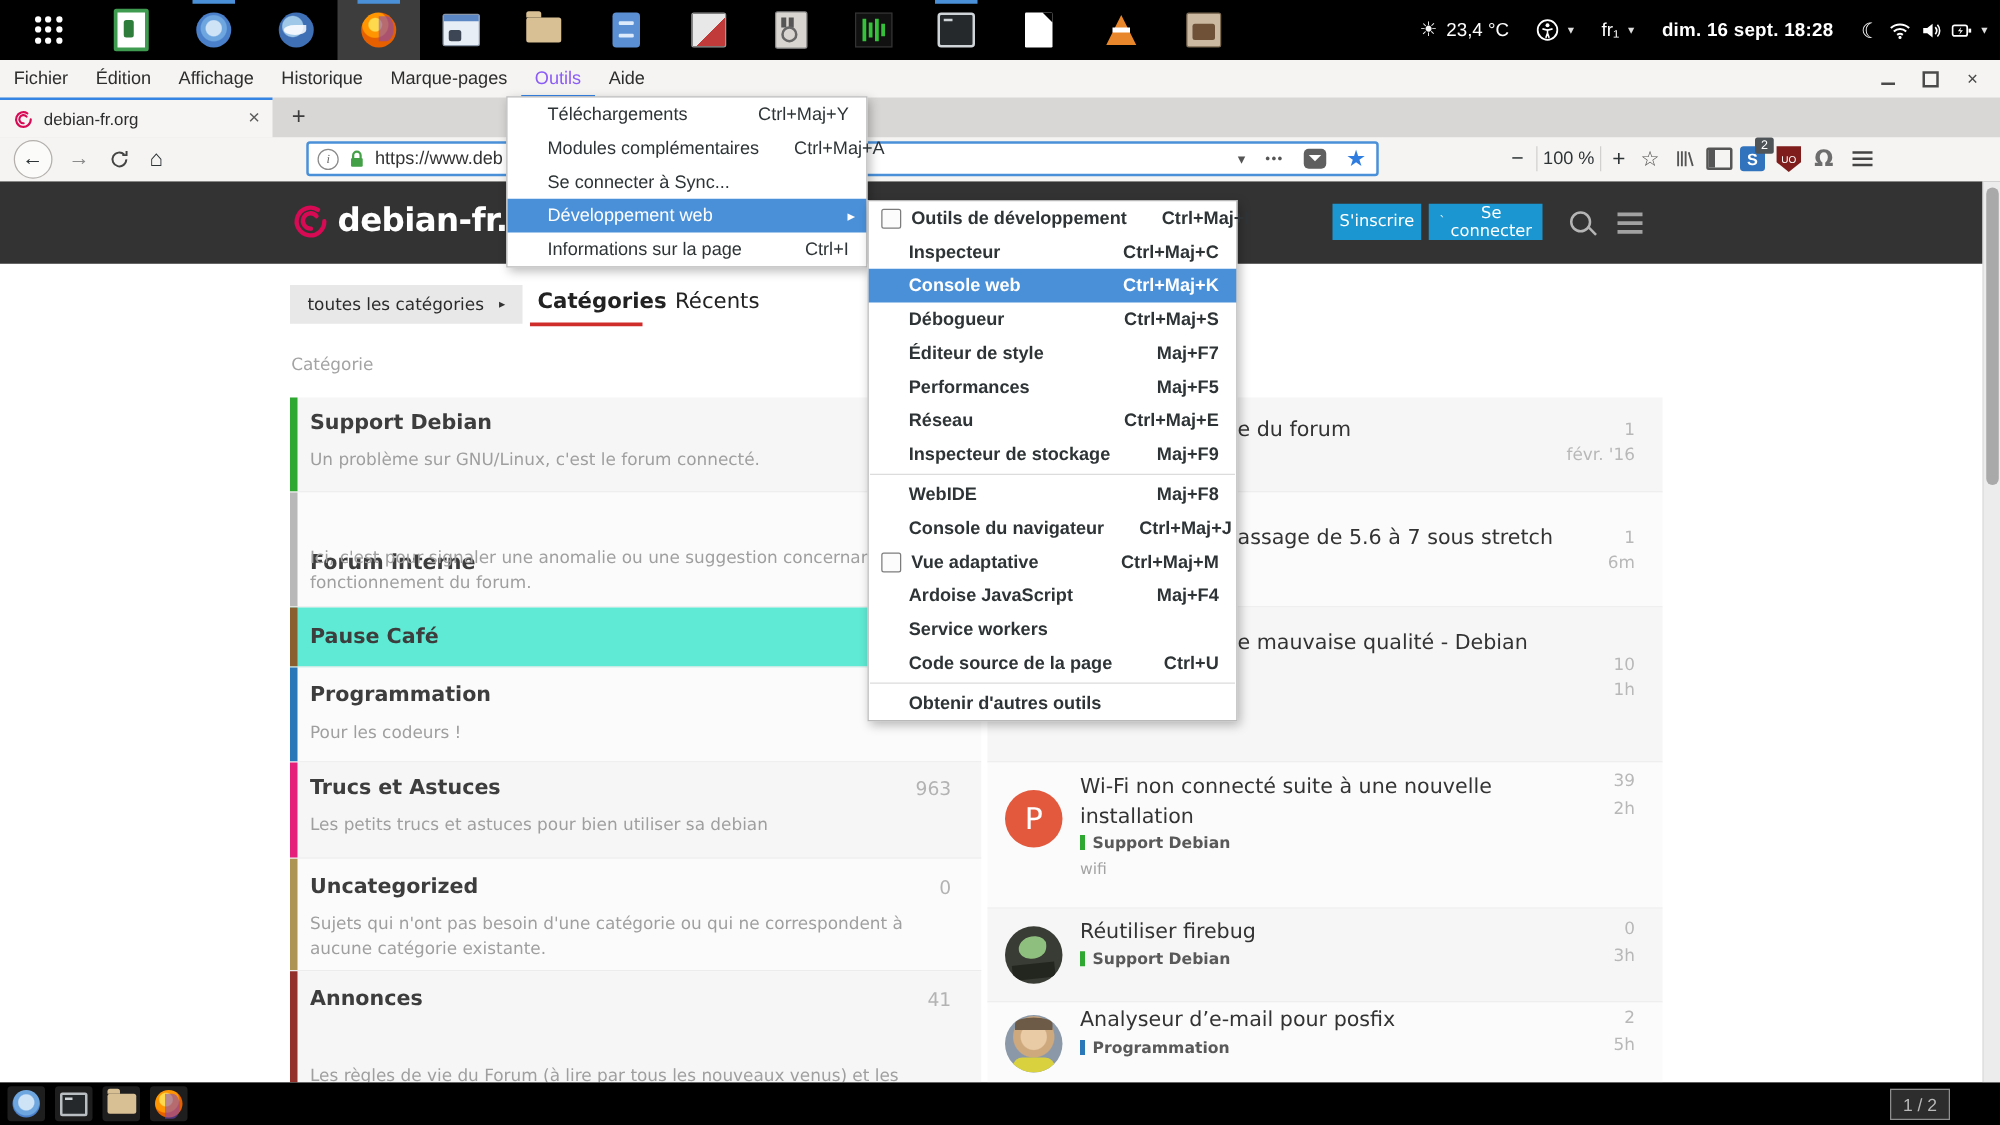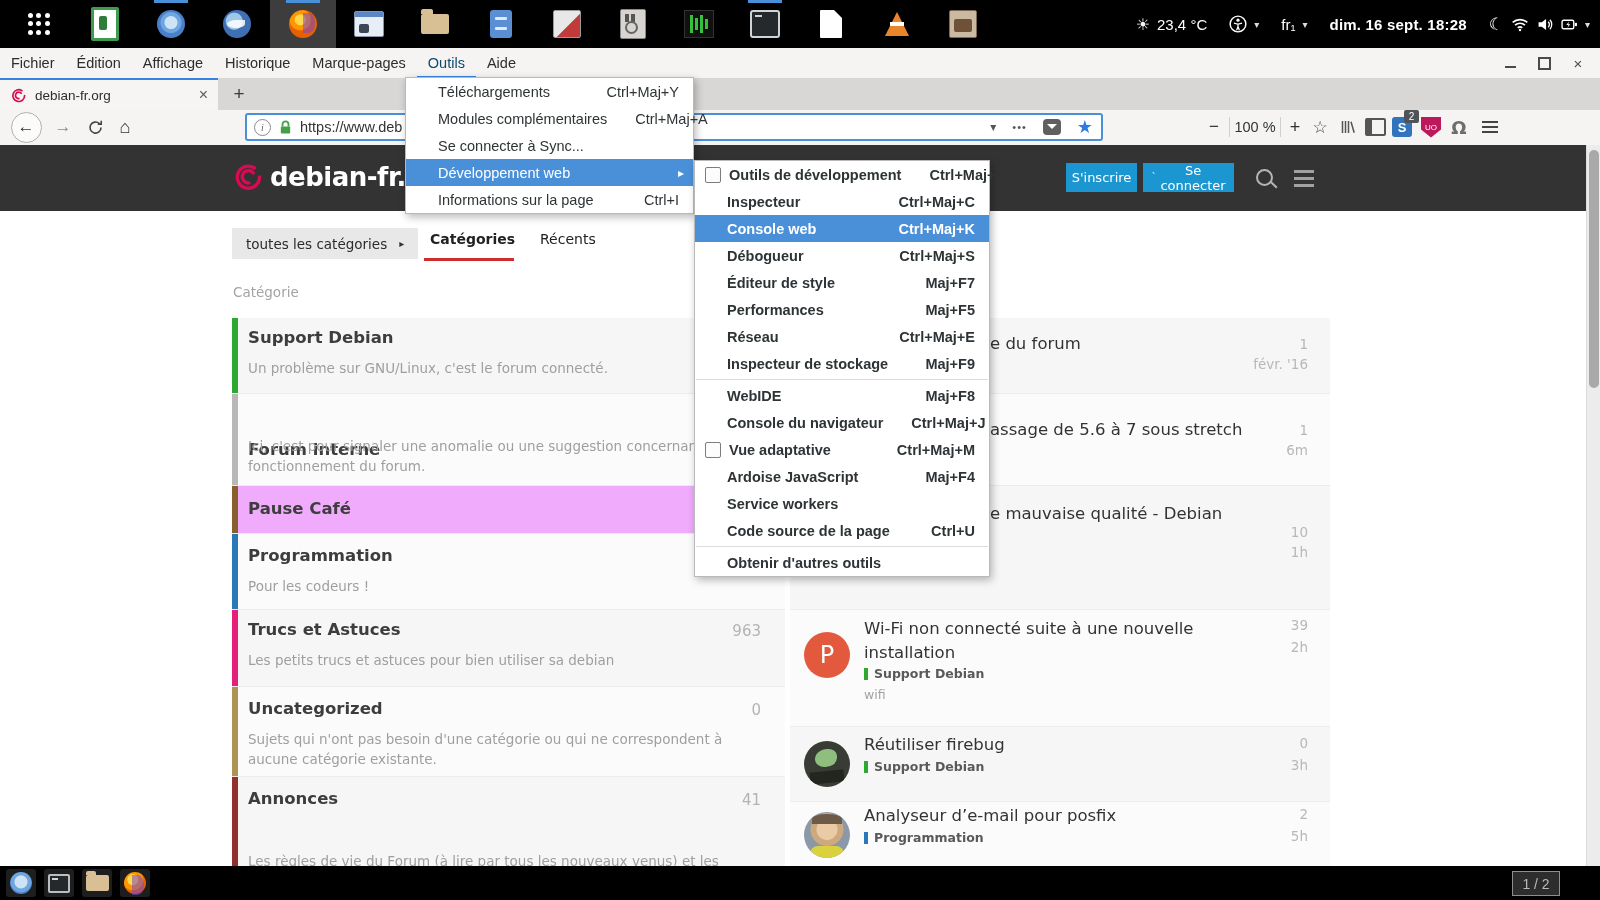--- a/index.html
+++ b/index.html
@@ -48,21 +48,21 @@
   .pstatus{position:absolute;right:10px;top:0;height:48px;display:flex;align-items:center;gap:22px;color:#fff;font-size:15px;}
   .pstatus .grp{display:flex;align-items:center;gap:7px;}
   .sunico{color:#f5f5f5;font-size:16px;}
   .ddv{font-size:10px;color:#ddd;}
   .clock{font-weight:bold;letter-spacing:.2px;}
   .moonico{font-size:17px;}
   
   .window{position:absolute;left:0;top:48px;width:1600px;height:818px;background:#f5f4f2;z-index:1;}
   .menubar{position:absolute;left:0;top:0;width:100%;height:30px;display:flex;align-items:center;color:#2d2d2d;font-size:14.5px;}
   .mbitem{padding:0 11px;height:30px;display:flex;align-items:center;cursor:default;}
-  .mbitem.active{color:#0c4a6e;box-shadow:inset 0 -2px 0 #3584e4;}
+  .mbitem.active{color:#8b5cf6;box-shadow:inset 0 -2px 0 #3584e4;}
   .winctl{position:absolute;right:14px;top:0;height:30px;display:flex;align-items:center;gap:18px;color:#4a4a4a;}
   .wbtn{width:16px;height:16px;display:flex;align-items:center;justify-content:center;font-size:15px;}
   .minbar{width:11px;height:2px;background:#4a4a4a;margin-top:7px;}
   .maxsq{width:9px;height:9px;border:2px solid #4a4a4a;}
   .tabbar{position:absolute;left:0;top:30px;width:100%;height:32px;background:#d9d7d5;}
   .tab{position:absolute;left:0;top:0;width:218px;height:32px;background:#f6f5f4;border-top:2px solid #3584e4;box-sizing:border-box;display:flex;align-items:center;}
   .tabtitle{font-size:13.5px;color:#2d2d2d;margin-left:8px;}
   .tabclose{position:absolute;right:10px;color:#5c5c5c;font-size:16px;}
   .newtab{position:absolute;left:224px;top:0;width:30px;height:32px;display:flex;align-items:center;justify-content:center;font-size:19px;color:#3c3c3c;}
   .navbar{position:absolute;left:0;top:62px;width:100%;height:35px;background:#f5f4f2;border-bottom:1px solid #cccac8;}
@@ -75,37 +75,37 @@
   .pocket{width:18px;height:16px;background:#5f5f5f;border-radius:4px;position:relative;}
   .pocket:after{content:"";position:absolute;left:4px;top:5px;border-style:solid;border-width:5px 5px 0 5px;border-color:#fff transparent transparent transparent;}
   .bstar{color:#2f7ce0;font-size:18px;}
   .zoomlbl{font-size:14.5px;color:#2e3436;}
   .vsep{width:1px;height:20px;background:#d2d0ce;}
   .libico svg,.sbico{display:block;}
   .sbico{width:17px;height:14px;border:2px solid #555;border-radius:2px;position:relative;}
   .sbico i{position:absolute;left:0;top:0;bottom:0;width:5px;background:#555;}
   .stylus{width:20px;height:20px;background:#3273be;border-radius:3px;color:#fff;font-size:13px;font-weight:bold;display:flex;align-items:center;justify-content:center;position:relative;}
   .stylus .badge{position:absolute;right:-7px;top:-7px;min-width:13px;height:13px;background:#4f5459;color:#fff;font-size:10px;font-weight:normal;display:flex;align-items:center;justify-content:center;border-radius:2px;padding:0 1px;}
-  .ublock{width:20px;height:21px;background:#be185d;clip-path:polygon(0 0,100% 0,100% 62%,50% 100%,0 62%);color:#fff;font-size:8px;display:flex;align-items:center;justify-content:center;padding-top:1px;box-sizing:border-box;}
+  .ublock{width:20px;height:21px;background:#7f1d1d;clip-path:polygon(0 0,100% 0,100% 62%,50% 100%,0 62%);color:#fff;font-size:8px;display:flex;align-items:center;justify-content:center;padding-top:1px;box-sizing:border-box;}
   .omega{color:#6d6d6d;font-size:18px;font-weight:bold;position:relative;font-family:"DejaVu Sans",sans-serif;}
   .hambars{display:flex;flex-direction:column;gap:3px;}
   .hambars i{width:16px;height:2px;background:#444;}
   
   .content{position:absolute;left:0;top:97px;width:100%;height:721px;background:#fff;overflow:hidden;font-family:"DejaVu Sans",sans-serif;}
   .siteheader{position:absolute;left:0;top:0;width:100%;height:66px;background:#333;}
   .slogo{position:absolute;left:232px;top:16px;display:flex;align-items:center;gap:6px;}
   .slogotext{color:#fff;font-size:26px;font-weight:bold;letter-spacing:-.5px;}
   .hbtn{position:absolute;top:18px;height:29px;border:none;color:#fff;font-size:13px;font-family:"DejaVu Sans",sans-serif;display:flex;align-items:center;justify-content:center;padding:0 13px;box-sizing:border-box;}
   .hsearch{position:absolute;top:24px;width:13px;height:13px;border:2px solid #b5b5b5;border-radius:50%;}
   .hsearch:after{content:"";position:absolute;left:12px;top:13px;width:8px;height:2px;background:#b5b5b5;transform:rotate(45deg);}
   .hham{position:absolute;top:25px;display:flex;flex-direction:column;gap:4px;}
   .hham i{width:20px;height:3px;background:#a2a2a2;}
   .fpill{position:absolute;left:232px;top:83px;height:31px;background:#e8e8e8;display:flex;align-items:center;gap:12px;padding:0 14px;font-size:13.5px;color:#2b2b2b;}
   .fpill .arr{font-size:10px;color:#333;}
-  .ptab{position:absolute;top:86px;font-size:14px;color:#222;}
+  .ptab{position:absolute;top:86px;font-size:17px;color:#222;}
   .ptab.selected{font-weight:bold;}
   .redline{position:absolute;left:424px;top:113px;width:90px;height:3px;background:#cf2c2c;}
   .colhdr{position:absolute;left:233px;top:139px;font-size:13.5px;color:#a3a3a3;}
   .catrow{position:absolute;left:232px;width:553px;box-sizing:border-box;border-bottom:1px solid #ececec;}
   .cbar{position:absolute;left:0;top:0;bottom:0;width:6px;}
   .cname{position:absolute;left:16px;font-size:16.5px;font-weight:bold;color:#3d3d3d;}
   .cdesc{position:absolute;left:16px;font-size:13.5px;color:#9f9f9f;line-height:1.5;width:505px;}
   .ccount{position:absolute;right:24px;font-size:15px;color:#b3b3b3;}
   .toprow{position:absolute;left:790px;width:540px;box-sizing:border-box;border-bottom:1px solid #ececec;}
   .ttitle{position:absolute;font-size:16.5px;color:#333;}
@@ -409,21 +409,21 @@
         <span class="cname" style="top:10px;">Support Debian</span>
         <span class="cdesc" style="top:40px;">Un problème sur GNU/Linux, c'est le forum connecté.</span>
         <span class="ccount" style="top:12px;"></span>
       </div>
       <div class="catrow" style="top:249px;height:92px;background:#fbfbfb;">
         <span class="cbar" style="background-color: rgb(184, 184, 184);"></span>
         <span class="cname" style="top:12px;margin-top:34px;">Forum interne</span>
         <span class="cdesc" style="top:42px;">Ici, c'est pour signaler une anomalie ou une suggestion concernant le fonctionnement du forum.</span>
         <span class="ccount" style="top:14px;"></span>
       </div>
-      <div class="catrow" style="top:341px;height:48px;background:#f0abfc;">
+      <div class="catrow" style="top:341px;height:48px;background:#5eead4;">
         <span class="cbar" style="background-color: rgb(138, 95, 48);"></span>
         <span class="cname" style="top:13px;">Pause Café</span>
       </div>
       <div class="catrow" style="top:389px;height:76px;background:#fbfbfb;">
         <span class="cbar" style="background-color: rgb(42, 120, 184);"></span>
         <span class="cname" style="top:12px;">Programmation</span>
         <span class="cdesc" style="top:42px;">Pour les codeurs !</span>
       </div>
       <div class="catrow" style="top:465px;height:77px;background:#f6f6f6;">
         <span class="cbar" style="background-color: rgb(229, 32, 122);"></span>

